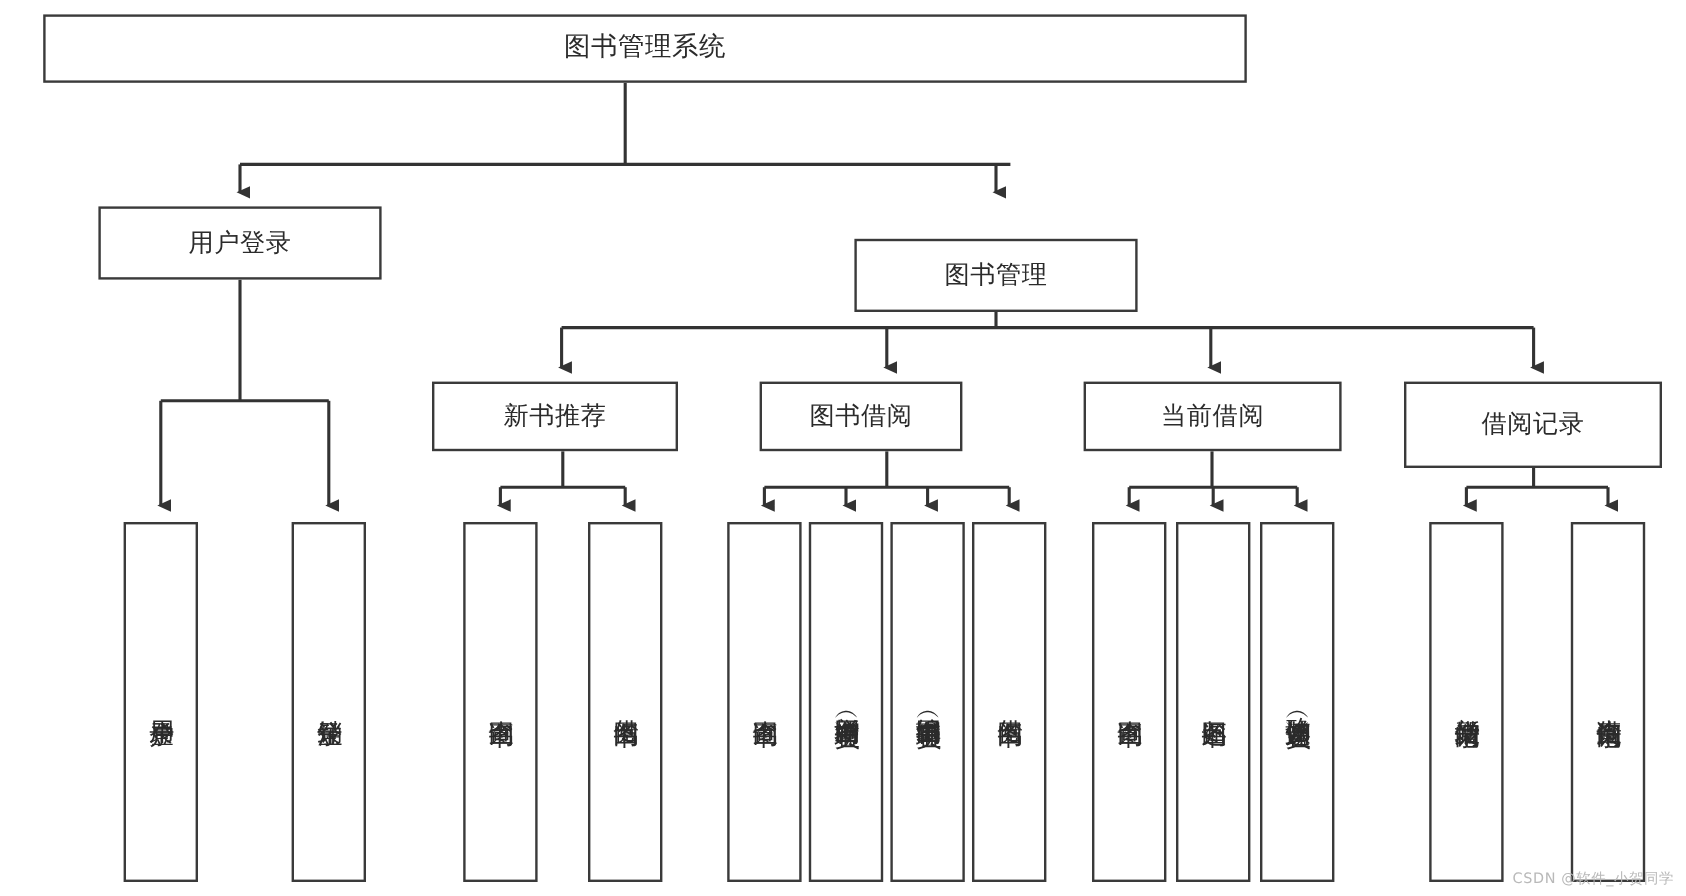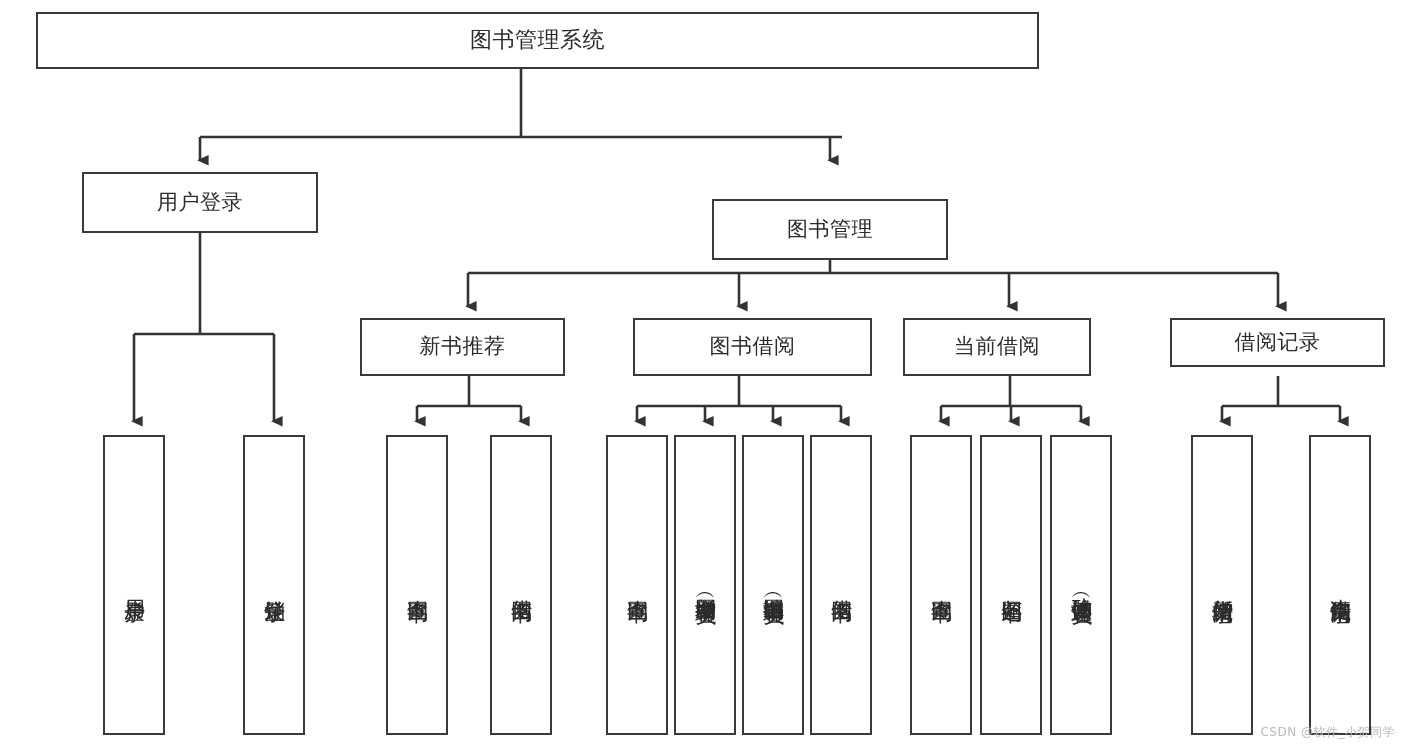--- a/index.html
+++ b/index.html
@@ -133,29 +133,29 @@
   </div>
 
   <div class="node horiz" style="left:712px; top:172px; width:236px; height:61px;margin-top:27px;">
     <span>图书管理</span>
   </div>
 
   <div class="node horiz" style="left:360px; top:318px; width:205px; height:58px;">
     <span>新书推荐</span>
   </div>
 
-  <div class="node horiz" style="left:633px; top:318px; width:239px; height:58px;">
+  <div class="node horiz" style="left:633px; top:318px; width:169px; height:58px;">
     <span>图书借阅</span>
   </div>
 
-  <div class="node horiz" style="left:903px; top:318px; width:188px; height:58px;align-items:center;">
+  <div class="node horiz" style="left:903px; top:318px; width:215px; height:58px;align-items:center;">
     <span>当前借阅</span>
   </div>
 
-  <div class="node horiz" style="left:1170px; top:318px; width:215px; height:49px;">
+  <div class="node horiz" style="left:1170px; top:318px; width:215px; height:72px;">
     <span>借阅记录</span>
   </div>
 
   <div class="node vert" style="left:103px; top:435px; width:62px; height:300px;">
     <span>用户登录</span>
   </div>
 
   <div class="node vert" style="left:243px; top:435px; width:62px; height:300px;">
     <span>注销登录</span>
   </div>

